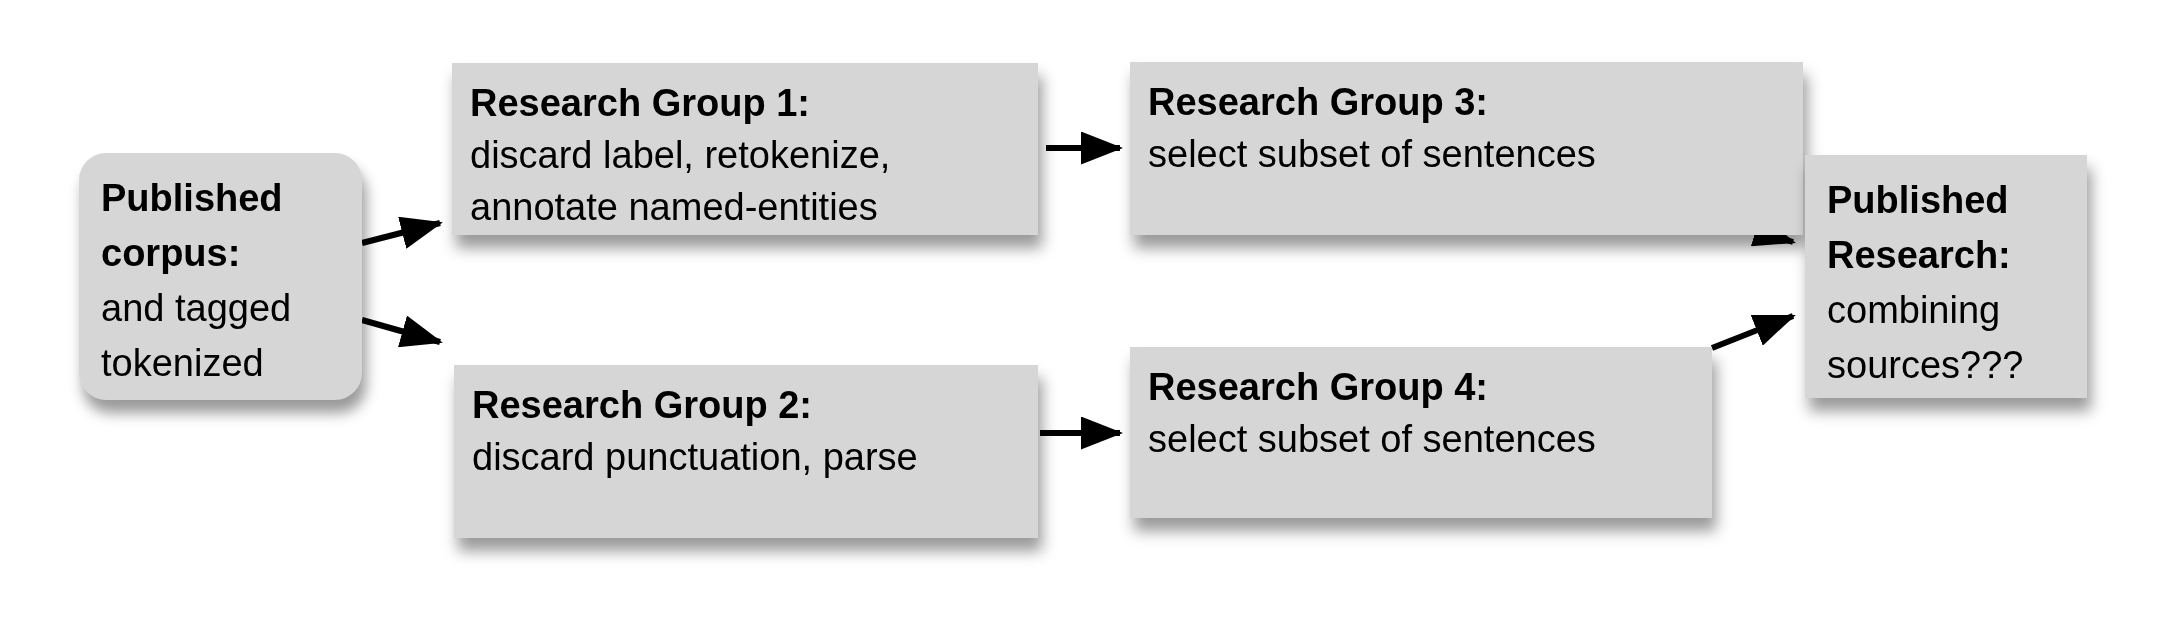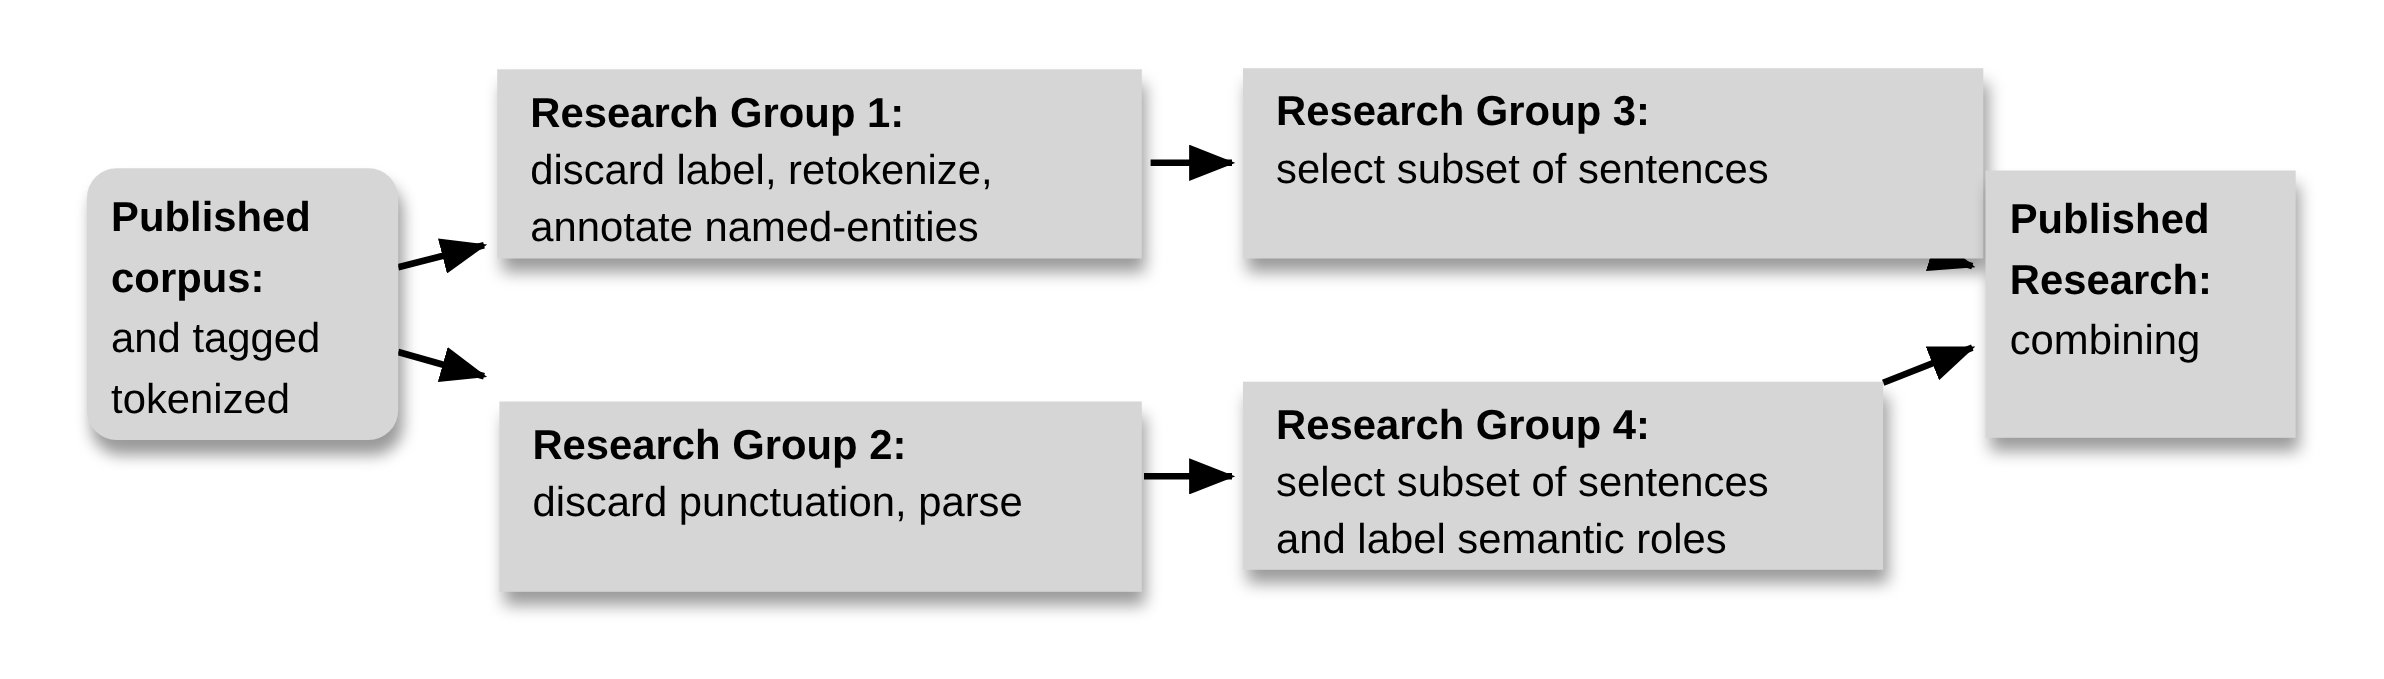--- a/index.html
+++ b/index.html
@@ -18,21 +18,21 @@
     font-family: "Liberation Sans", "DejaVu Sans", sans-serif;
     color: var(--text-color);
     overflow: hidden;
   }
   .node {
     position: absolute;
     background: var(--box-fill);
     box-shadow: 4px 13px 14px rgba(0,0,0,0.40);
     font-size: 38px;
     line-height: 52px;
-    padding: 14px 30px;
+    padding: 14px 18px;
     white-space: nowrap;
   }
   .node .bold { font-weight: bold; }
   .node div { display: block; }
   
   .node.tall { line-height: 55px; padding: 18px 22px; }
 
   
   #box-published  { left: 79px;   top: 153px; width: 283px; height: 247px; border-radius: 27px; }
   #box-rg1        { left: 452px;  top: 63px;  width: 586px; height: 172px; }
@@ -91,22 +91,22 @@
   </div>
 
   <div class="node" id="box-rg2">
     <div class="bold">Research Group 2:</div>
     <div>discard punctuation, parse</div>
   </div>
 
   <div class="node" id="box-rg4">
     <div class="bold">Research Group 4:</div>
     <div>select subset of sentences</div>
-    <div>and label semantic roles</div>
   </div>
 
   <div class="node tall" id="box-discourse">
     <div class="bold">Published</div>
     <div class="bold">Research:</div>
     <div>combining</div>
+    <div>sources???</div>
   </div>
 
 </div>
 
 </body></html>

